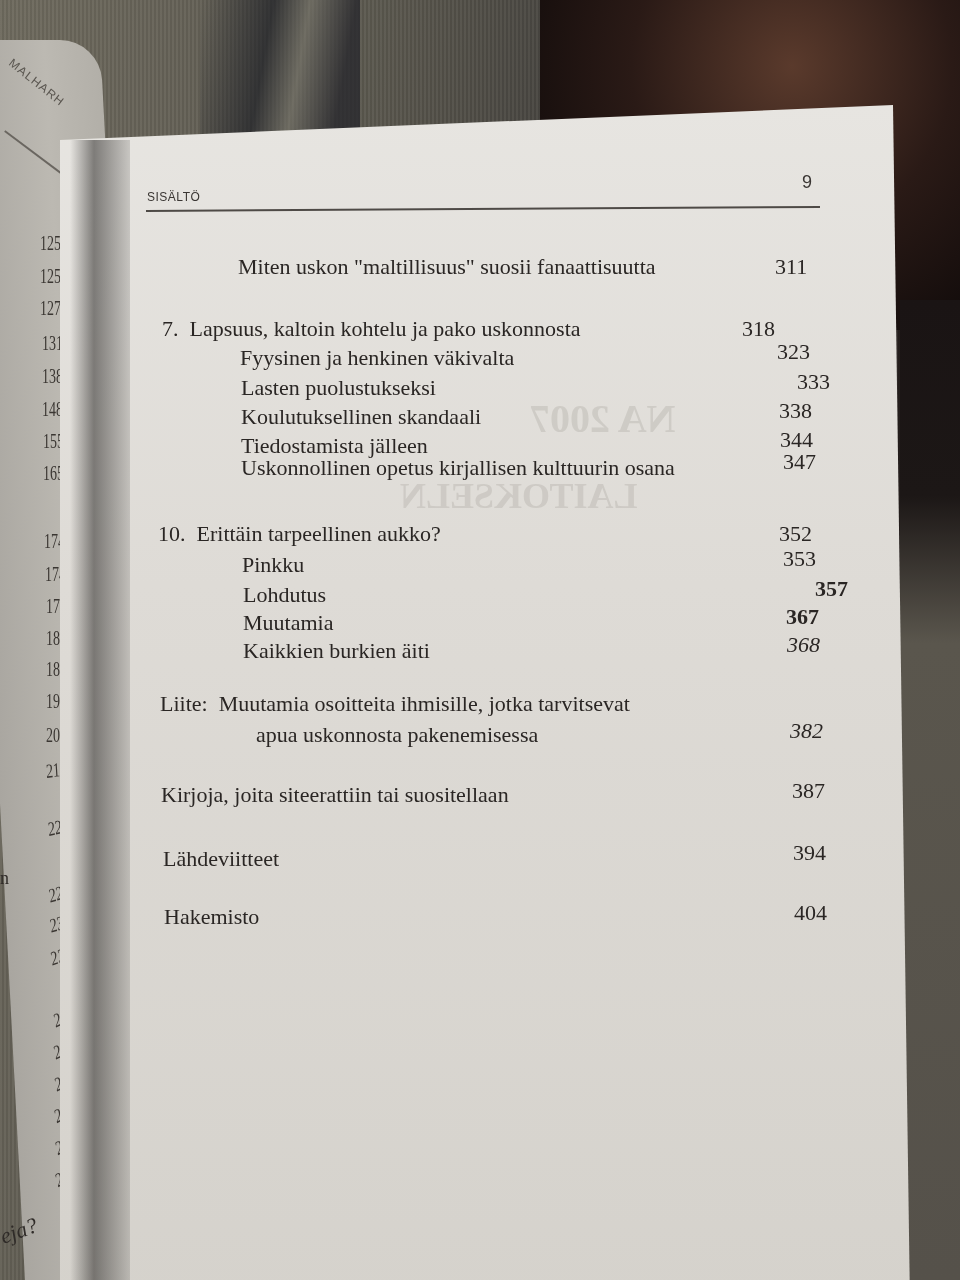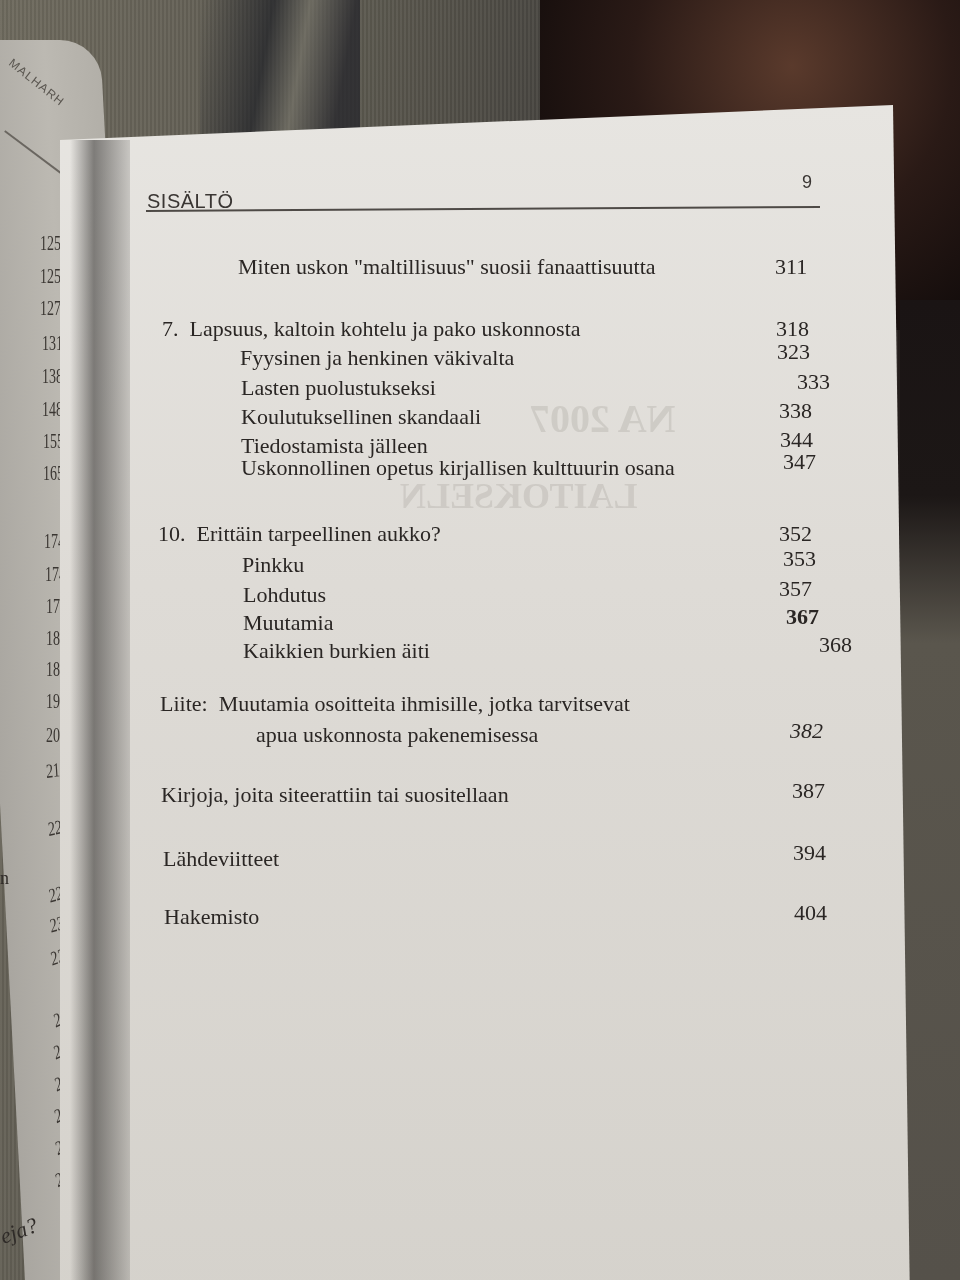--- a/index.html
+++ b/index.html
@@ -66,21 +66,21 @@
     font-size: 40px; transform: scaleX(-1); white-space: nowrap;
   }
 
   .content {
     position: absolute; left: 0; top: 0; width: 960px; height: 1280px; z-index: 4;
     color: #2a2624;
   }
   .running-head {
     position: absolute; left: 147px; top: 190px;
     font-family: "Liberation Sans", "DejaVu Sans", sans-serif;
-    font-size: 20px; letter-spacing: 0.5px; color: #3a3633;
+    font-size: 12px; letter-spacing: 0.5px; color: #3a3633;
   }
   .page-number {
     position: absolute; left: 802px; top: 172px;
     font-family: "Liberation Sans", "DejaVu Sans", sans-serif;
     font-size: 18px; color: #3a3633;
   }
   .head-rule {
     position: absolute; left: 146px; top: 210px; width: 674px; height: 2px;
     background: #4e4a46; transform: rotate(-0.35deg); transform-origin: left;
   }
@@ -143,21 +143,21 @@
   <div class="page-number">9</div>
   <div class="head-rule"></div>
 
   <div id="toc">
       <div class="toc-row" style="left: 238px; top: 256px;">
         <span class="toc-label" style="white-space: pre;">Miten uskon "maltillisuus" suosii fanaattisuutta</span>
         <span class="toc-page" style="left: 537px; top: 0px;">311</span>
       </div>
       <div class="toc-row" style="left: 162px; top: 318px;">
         <span class="toc-label" style="white-space: pre;">7.  Lapsuus, kaltoin kohtelu ja pako uskonnosta</span>
-        <span class="toc-page" style="left: 614px; top: 0px;">318</span>
+        <span class="toc-page" style="left: 580px; top: 0px;">318</span>
       </div>
       <div class="toc-row" style="left: 240px; top: 347px;">
         <span class="toc-label" style="white-space: pre;">Fyysinen ja henkinen väkivalta</span>
         <span class="toc-page" style="left: 537px; top: -6px;">323</span>
       </div>
       <div class="toc-row" style="left: 241px; top: 377px;">
         <span class="toc-label" style="white-space: pre;">Lasten puolustukseksi</span>
         <span class="toc-page" style="left: 537px; top: -6px; margin-left: 19px;">333</span>
       </div>
       <div class="toc-row" style="left: 241px; top: 406px;">
@@ -175,29 +175,29 @@
       <div class="toc-row" style="left: 158px; top: 523px;">
         <span class="toc-label" style="white-space: pre;">10.  Erittäin tarpeellinen aukko?</span>
         <span class="toc-page" style="left: 621px; top: 0px;">352</span>
       </div>
       <div class="toc-row" style="left: 242px; top: 554px;">
         <span class="toc-label" style="white-space: pre;">Pinkku</span>
         <span class="toc-page" style="left: 541px; top: -6px;">353</span>
       </div>
       <div class="toc-row" style="left: 243px; top: 584px;">
         <span class="toc-label" style="white-space: pre;">Lohdutus</span>
-        <span class="toc-page" style="left: 536px; top: -6px;">357</span>
+        <span class="toc-page" style="left: 572px; top: -6px; font-weight: bold;">357</span>
       </div>
       <div class="toc-row" style="left: 243px; top: 612px;">
         <span class="toc-label" style="white-space: pre;">Muutamia</span>
         <span class="toc-page" style="left: 543px; top: -6px; font-weight: bold;">367</span>
       </div>
       <div class="toc-row" style="left: 243px; top: 640px;">
         <span class="toc-label" style="white-space: pre;">Kaikkien burkien äiti</span>
-        <span class="toc-page" style="left: 576px; top: -6px;">368</span>
+        <span class="toc-page" style="left: 544px; top: -6px; font-style: italic;">368</span>
       </div>
       <div class="toc-row" style="left: 160px; top: 693px;">
         <span class="toc-label" style="white-space: pre;">Liite:  Muutamia osoitteita ihmisille, jotka tarvitsevat</span>
         <span class="toc-label" style="left: 96px; top: 31px;">apua uskonnosta pakenemisessa</span>
         <span class="toc-page" style="left: 630px; top: 27px; font-style: italic;">382</span>
       </div>
       <div class="toc-row" style="left: 161px; top: 784px;">
         <span class="toc-label" style="white-space: pre;">Kirjoja, joita siteerattiin tai suositellaan</span>
         <span class="toc-page" style="left: 631px; top: -4px;">387</span>
       </div>

